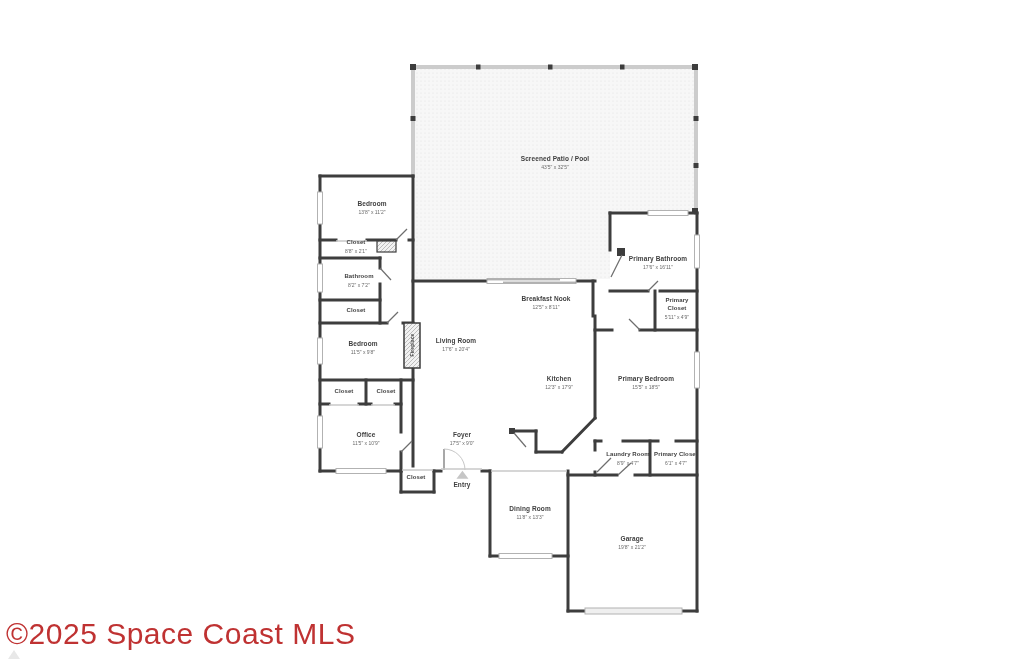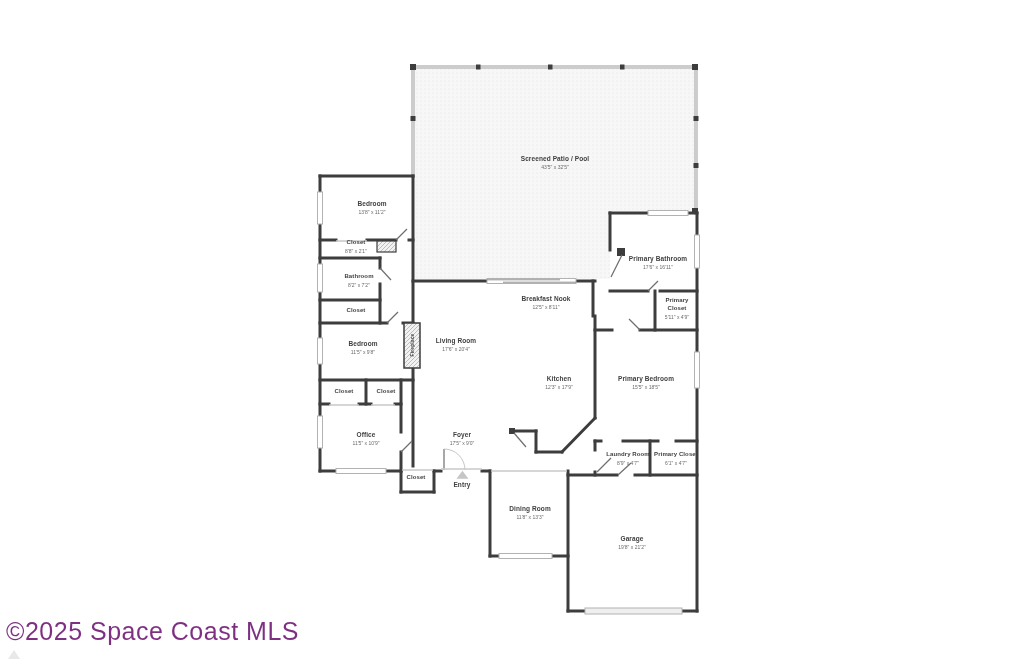--- a/index.html
+++ b/index.html
@@ -12,21 +12,21 @@
   .room-label .rdims{font-size:5px;color:#6b6b6b;margin-top:1px;}
   .room-label--small .rname{font-size:6px;}
   .room-label--wrap{white-space:normal;}
   .room-label--pc1{width:36px;}
   .room-label--pc2{width:56px;}
   .room-label--vert{transform:translate(-50%,-50%) rotate(-90deg);}
   .room-label--vert .rname{font-size:5px;font-weight:bold;color:#4a4a4a;}
   .entry-marker{display:block;width:0;height:0;margin:0 auto 2px auto;
                 border-left:6px solid transparent;border-right:6px solid transparent;
                 border-bottom:8px solid #c6c6c6;}
-  .watermark{position:absolute;left:6px;top:617px;font-size:25px;color:#701a75;
+  .watermark{position:absolute;left:6px;top:617px;font-size:30px;color:#b91c1c;
              letter-spacing:.5px;opacity:.9;z-index:6;}
   .watermark-logo{position:absolute;left:8px;top:650px;width:0;height:0;
                   border-left:6px solid transparent;border-right:6px solid transparent;
                   border-bottom:9px solid #e8e8e8;z-index:6;}
 </style>
 </head>
 <body>
 
 <div class="stage">
 

